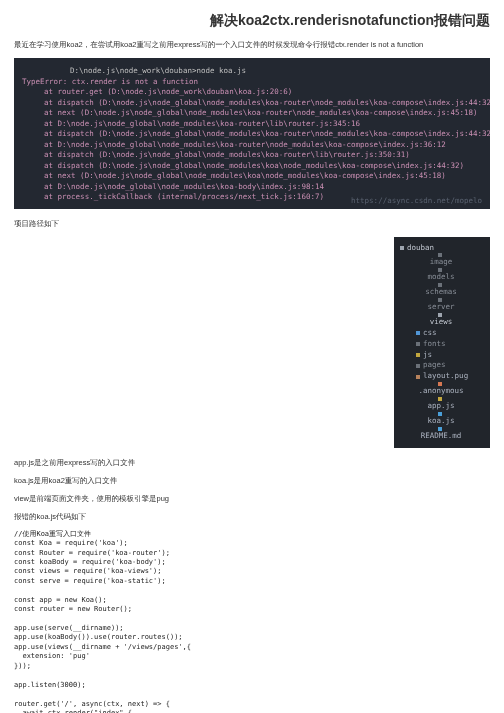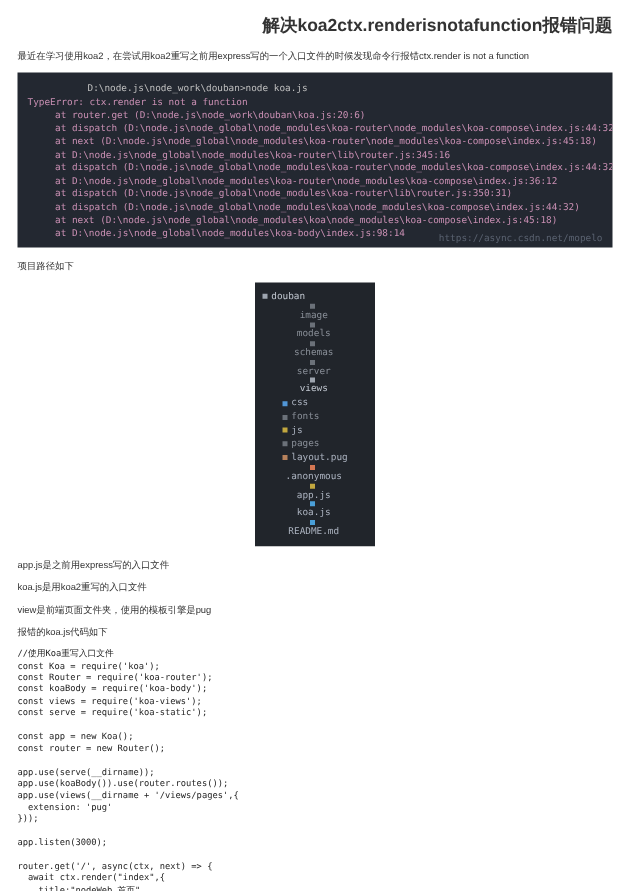--- a/index.html
+++ b/index.html
@@ -5,21 +5,21 @@
 * { margin: 0; padding: 0; box-sizing: border-box; }
 body { background: #fff; font-family: "Microsoft YaHei", Arial, sans-serif; width: 504px; padding: 0 14px 14px 14px; font-size: 8px; color: #333; }
 .title { font-size: 14px; font-weight: bold; text-align: right; padding: 12px 0 10px; }
 .intro { font-size: 7.5px; margin-bottom: 8px; }
 .terminal { background: #232831; color: #ddd; font-family: Consolas, monospace; font-size: 7.5px; line-height: 1.4; padding: 8px 8px 6px 8px; margin: 6px 0 10px 0; overflow: hidden; position: relative; }
 .terminal .cmd { color: #bfbfbf; margin-left: 48px; }
 .terminal .err { color: #c98fb3; }
 .terminal .trace { color: #c98fb3; margin-left: 22px; white-space: nowrap; }
 .terminal .watermark { position: absolute; right: 8px; bottom: 2px; color: #5a6270; font-size: 7.5px; }
 .para { font-size: 7.5px; margin: 8px 0; }
-.filetree-wrap { display: flex; justify-content: center; margin: 6px 0 10px 0; }
+.filetree-wrap { display: flex; justify-content: flex-end; margin: 6px 0 10px 0; }
 .filetree { background: #21252b; color: #abb2bf; font-family: Consolas, monospace; font-size: 7.5px; line-height: 1.45; padding: 6px 16px 6px 6px; width: 96px; }
 .filetree .item { white-space: nowrap; display: flex; align-items: center; }
 .filetree .ind1 { padding-left: 8px; flex-direction: column; }
 .filetree .ind2 { padding-left: 16px; }
 .filetree .ic { display: inline-block; width: 4px; height: 4px; margin-right: 3px; }
 .ic-folder { width: 6px; height: 5px; background: #6b7179; }
 .ic-folder-open { width: 6px; height: 5px; background: #9ea5af; }
 .ic-css { background: #5196d6; }
 .ic-js { background: #c2a73f; }
 .ic-pug { background: #b7825c; }
@@ -46,20 +46,21 @@
       <div class="trace">at router.get (D:\node.js\node_work\douban\koa.js:20:6)</div>
       <div class="trace">at dispatch (D:\node.js\node_global\node_modules\koa-router\node_modules\koa-compose\index.js:44:32)</div>
       <div class="trace">at next (D:\node.js\node_global\node_modules\koa-router\node_modules\koa-compose\index.js:45:18)</div>
       <div class="trace">at D:\node.js\node_global\node_modules\koa-router\lib\router.js:345:16</div>
       <div class="trace">at dispatch (D:\node.js\node_global\node_modules\koa-router\node_modules\koa-compose\index.js:44:32)</div>
       <div class="trace">at D:\node.js\node_global\node_modules\koa-router\node_modules\koa-compose\index.js:36:12</div>
       <div class="trace">at dispatch (D:\node.js\node_global\node_modules\koa-router\lib\router.js:350:31)</div>
       <div class="trace">at dispatch (D:\node.js\node_global\node_modules\koa\node_modules\koa-compose\index.js:44:32)</div>
       <div class="trace">at next (D:\node.js\node_global\node_modules\koa\node_modules\koa-compose\index.js:45:18)</div>
       <div class="trace">at D:\node.js\node_global\node_modules\koa-body\index.js:98:14</div>
+      <div class="trace">at process._tickCallback (internal/process/next_tick.js:160:7)</div>
     </div>
   <div class="watermark">https://async.csdn.net/mopelo</div>
 </div>
 
 <p class="para">项目路径如下</p>
 
 <div class="filetree-wrap">
   <div class="filetree" id="filetree">
       <div class="item">
         <span class="ic ic-folder-open"></span>

